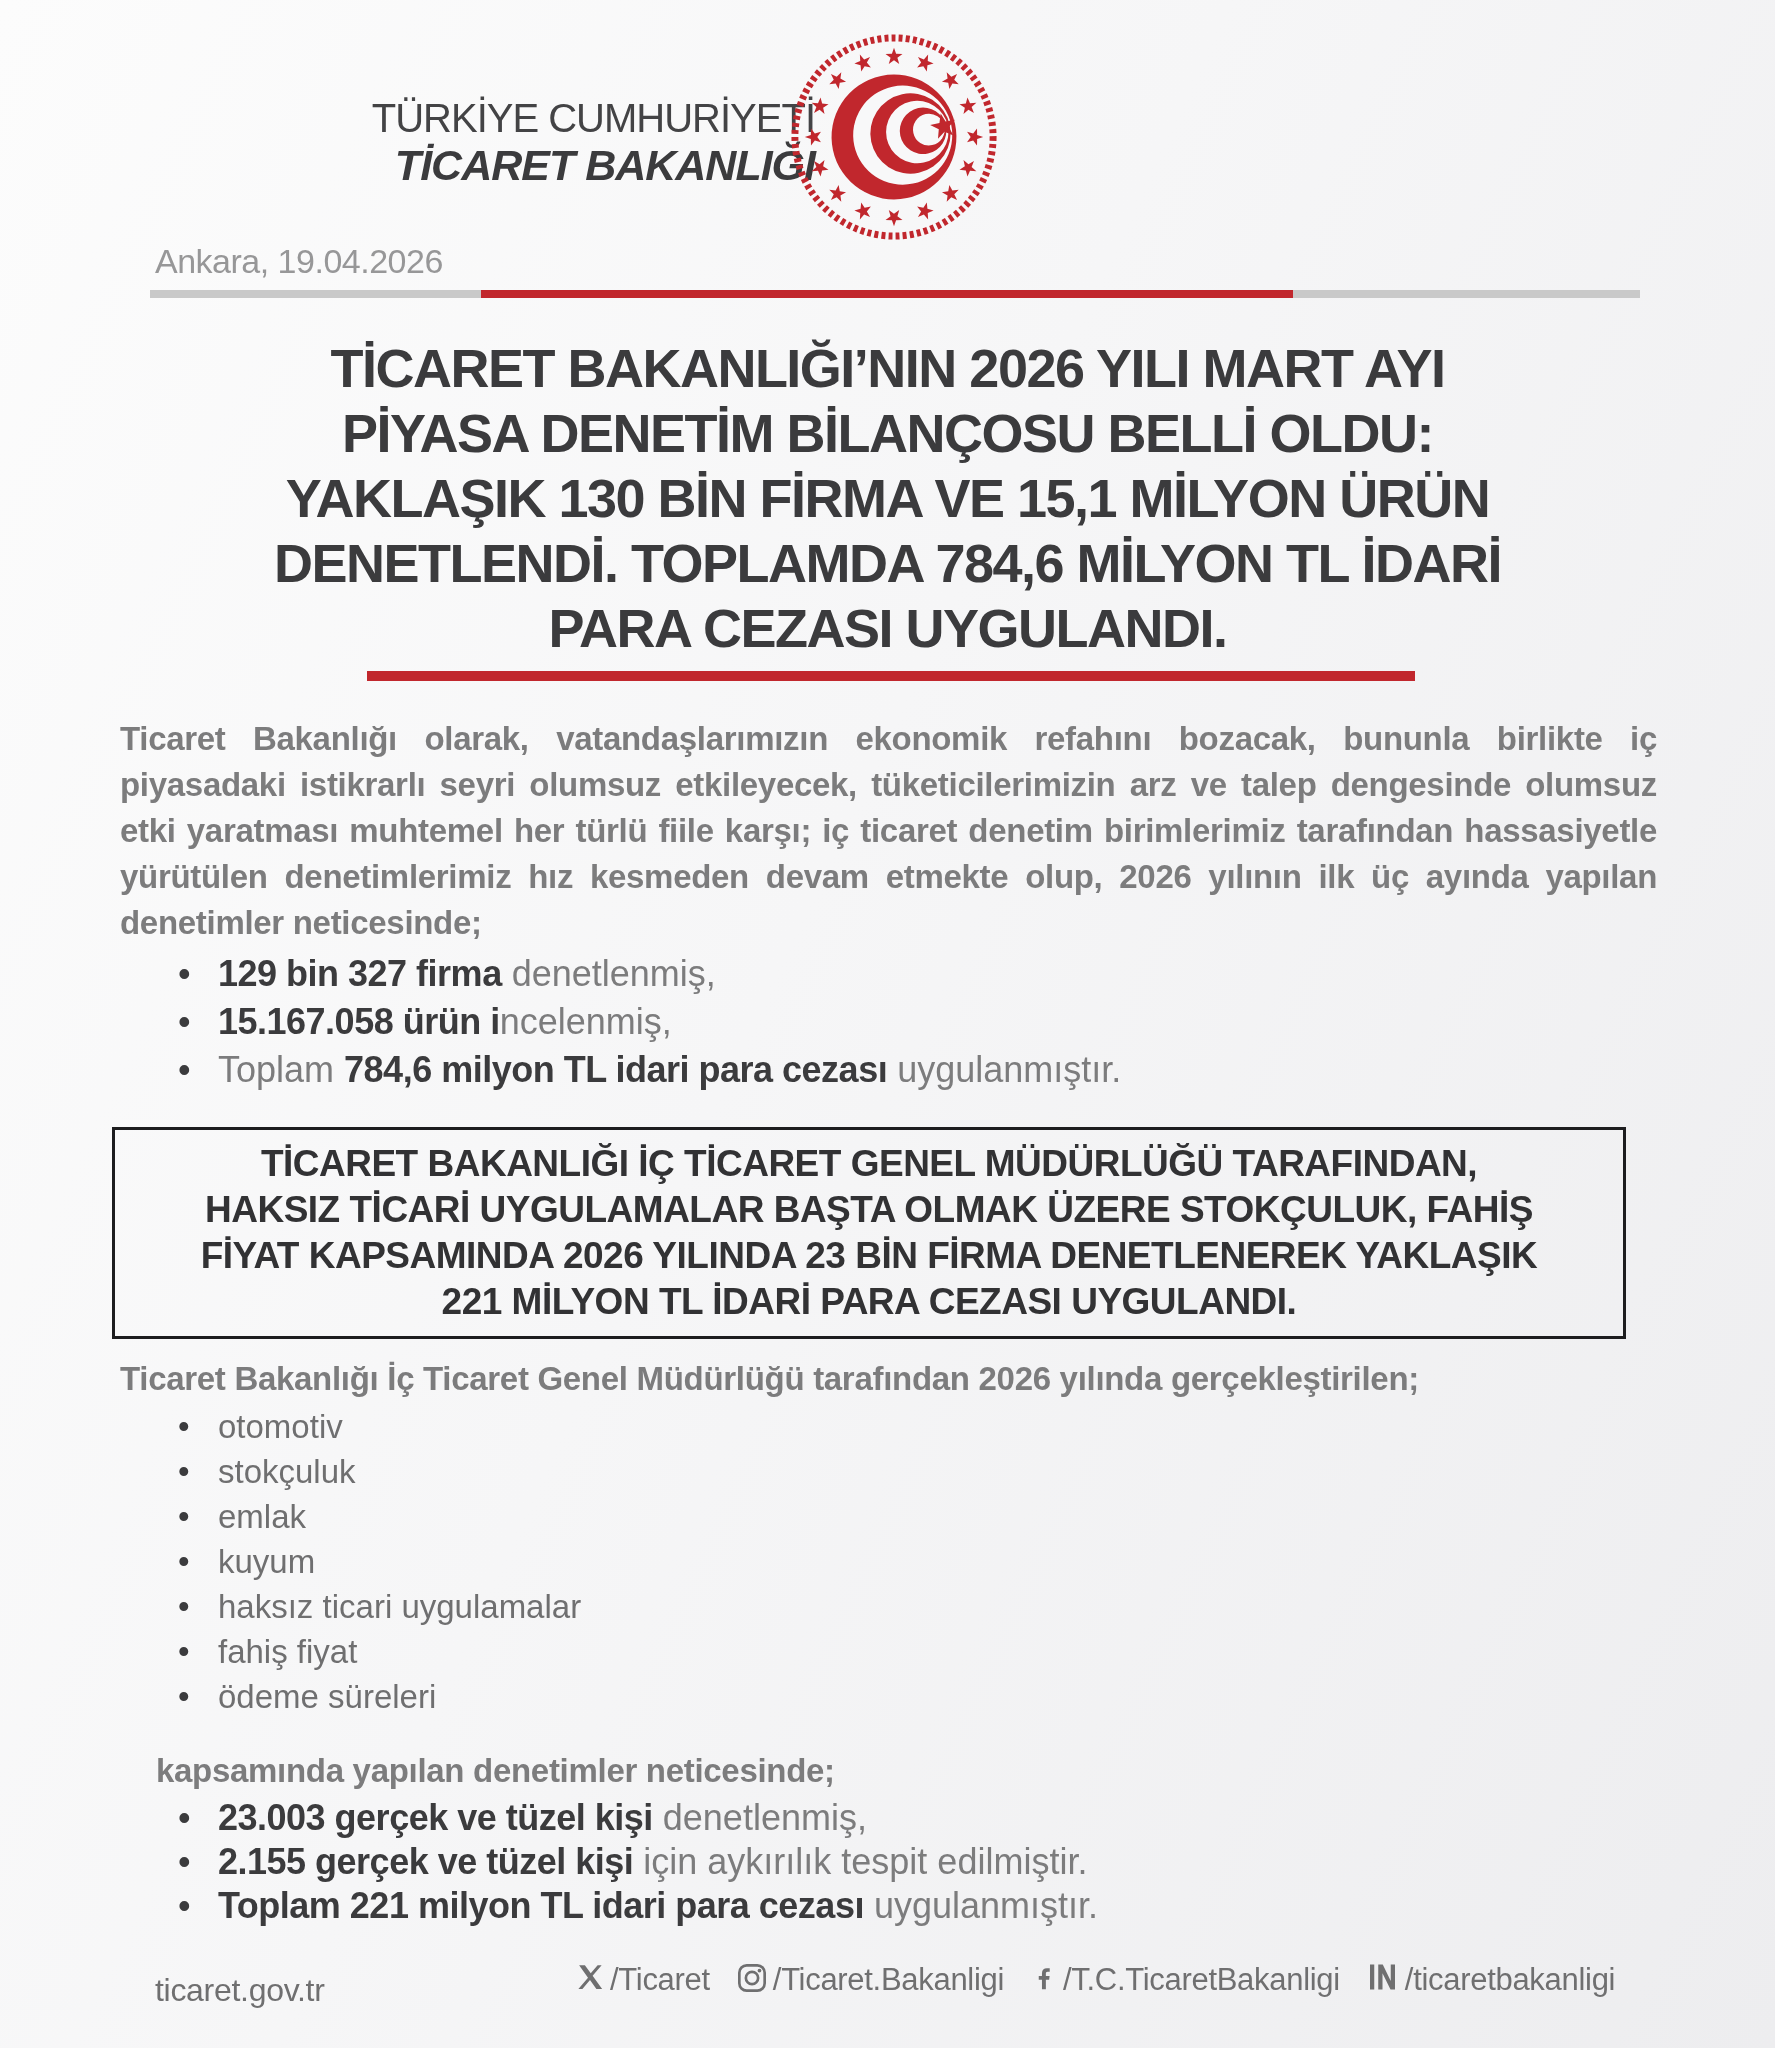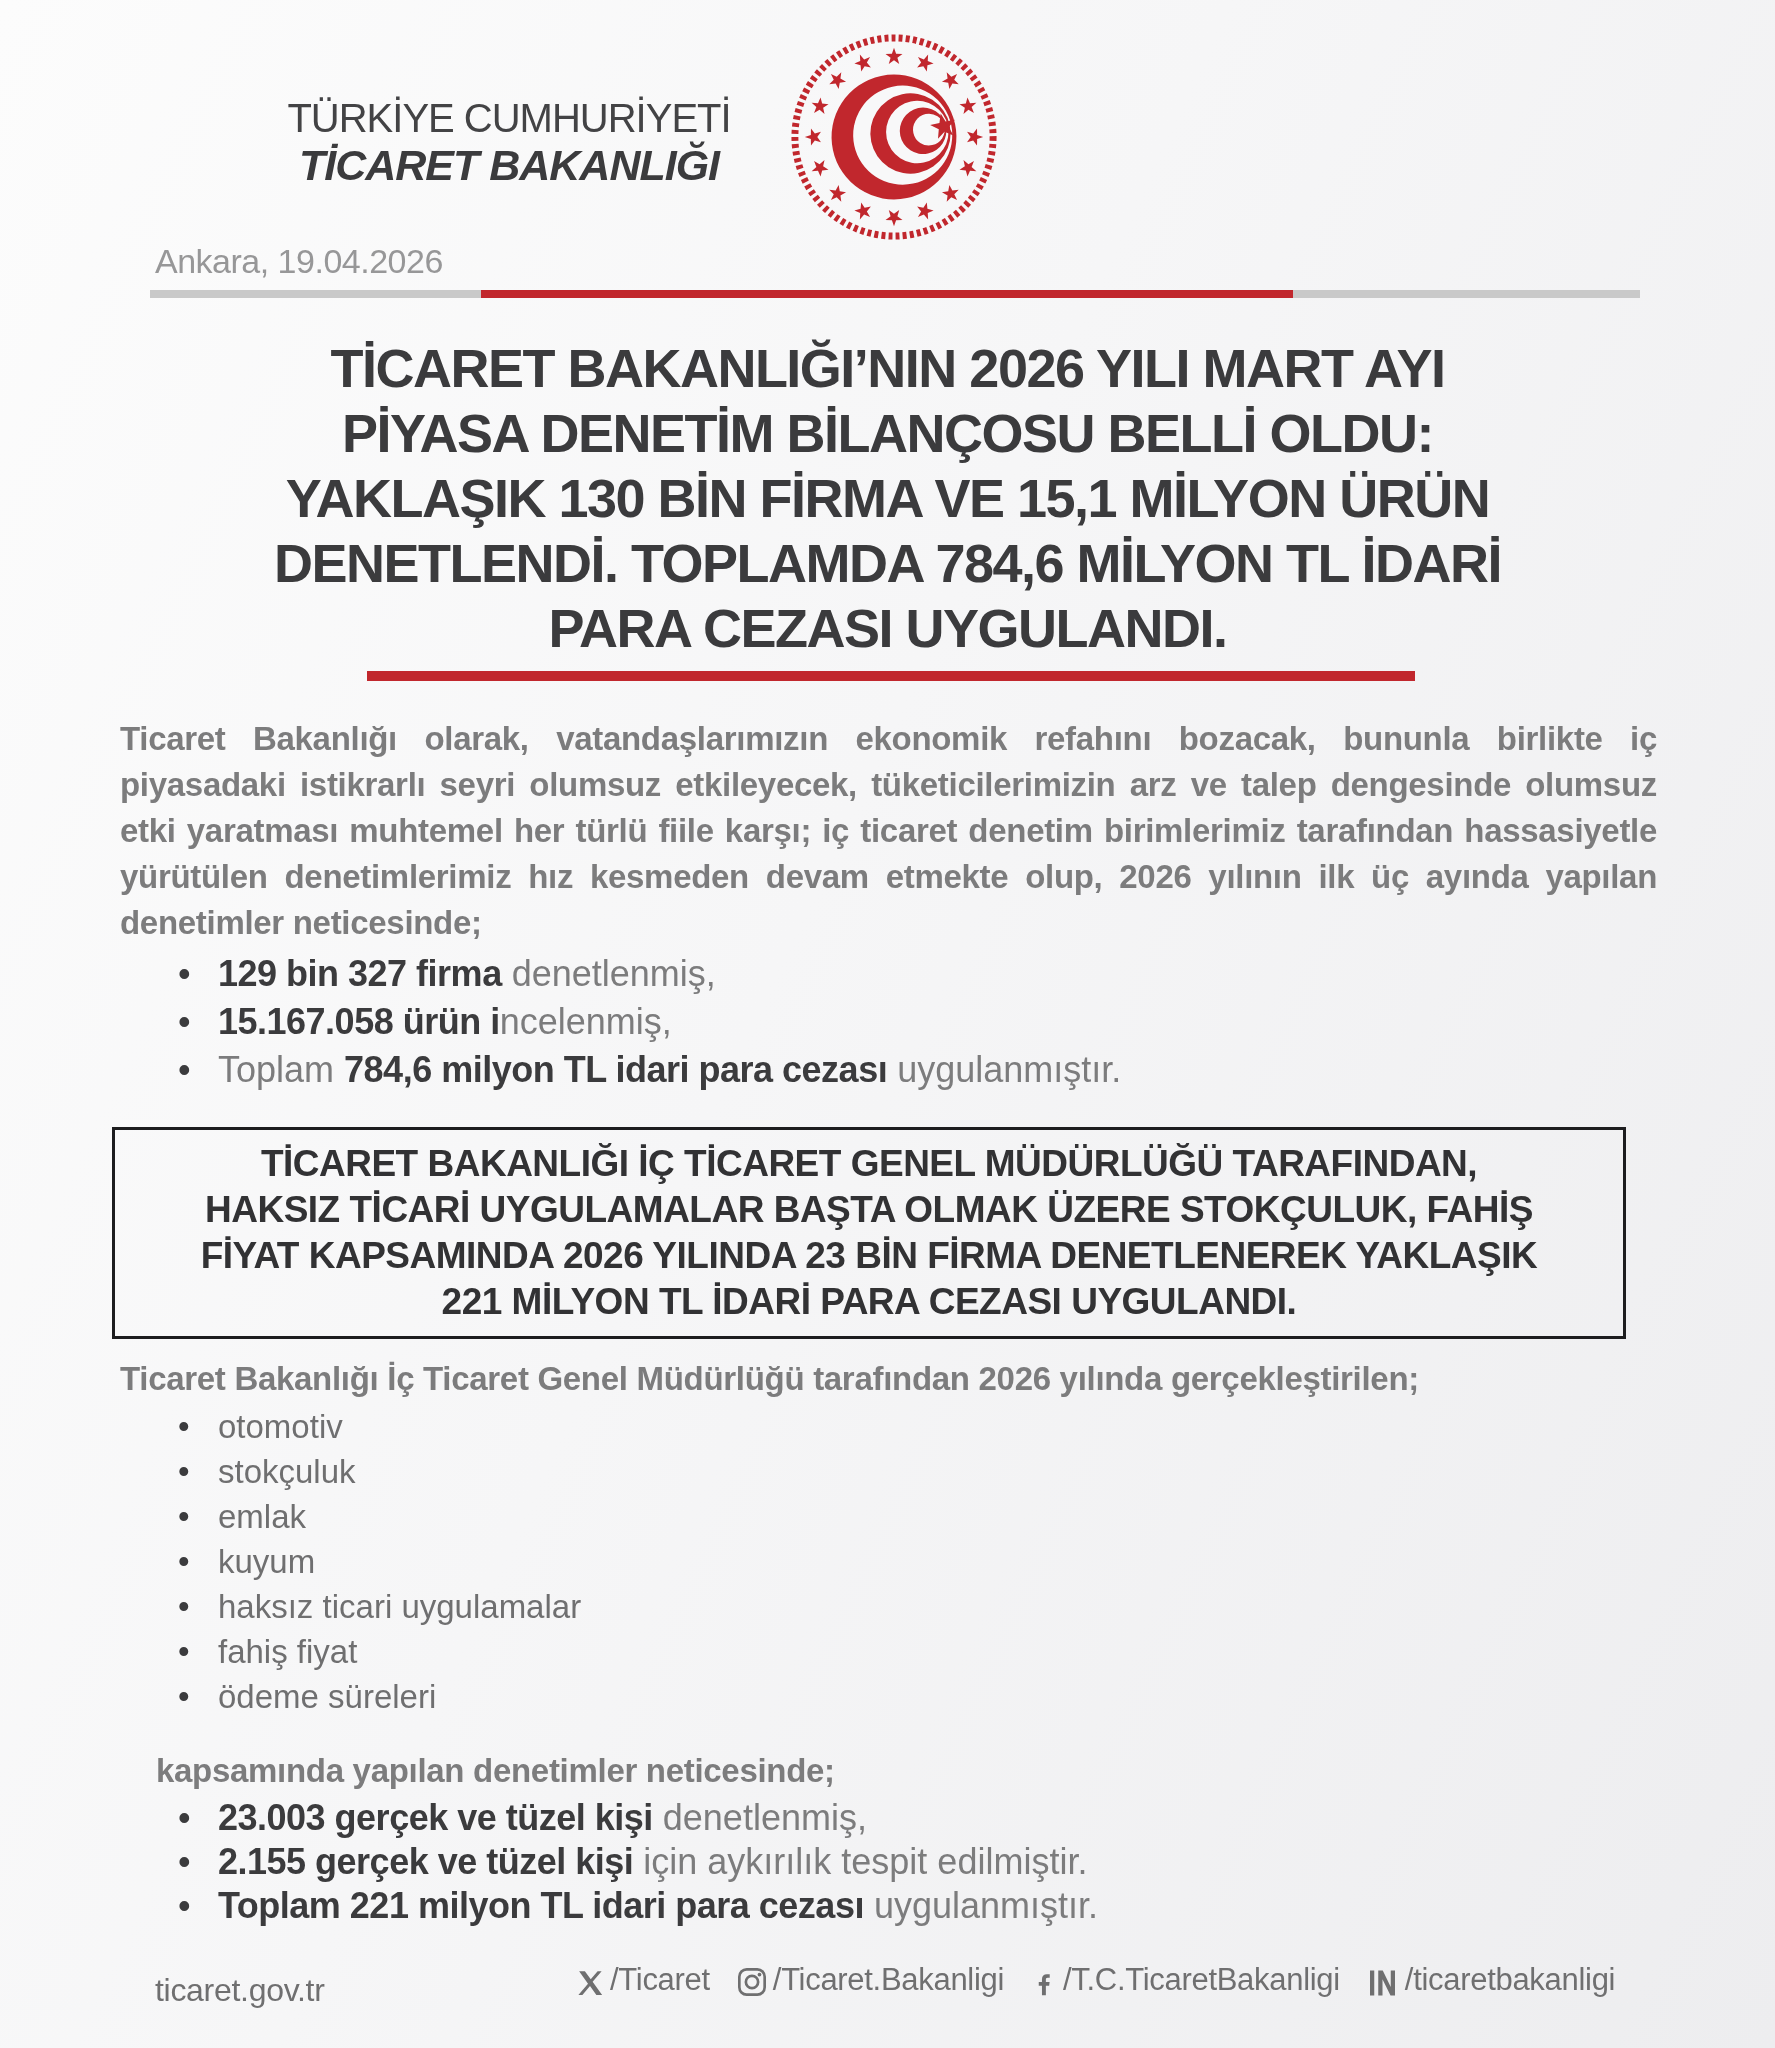--- a/index.html
+++ b/index.html
@@ -2,21 +2,21 @@
 <html lang="tr"><head>
 <meta charset="utf-8">
 <style>
   html,body{margin:0;padding:0;background:#e9e9eb;}
   #page{
     position:relative;width:1775px;height:2048px;overflow:hidden;
     background:linear-gradient(115deg,#fcfcfc 0%,#f6f6f7 45%,#ededef 100%);
     font-family:"Liberation Sans",sans-serif;color:#3b3b3d;
   }
   
-  .h-left{position:absolute;left:224px;top:95px;width:570px;text-align:center;}
+  .h-left{position:absolute;left:245px;top:95px;width:570px;text-align:right;}
   .h-right{position:absolute;left:1090px;top:95px;width:600px;text-align:left;}
   .h-reg{font-size:40px;font-weight:400;color:#434345;letter-spacing:-1px;line-height:46px;}
   .h-bold{font-size:43px;font-weight:700;color:#3b3b3d;letter-spacing:-1px;line-height:48px;font-style:italic;}
   .logo{position:absolute;left:785px;top:28px;width:218px;height:218px;}
   
   .date{position:absolute;left:155px;top:242px;font-size:34px;color:#979798;letter-spacing:-0.5px;}
   .sep{position:absolute;left:150px;top:290px;width:1490px;height:8px;display:flex;}
   .sep .g1{width:331px;background:#c9c9c9;}
   .sep .rd{width:812px;background:#c1272d;}
   .sep .g2{width:347px;background:#c9c9c9;}
@@ -46,21 +46,21 @@
   
   .box{
     position:absolute;left:112px;top:1127px;width:1514px;box-sizing:border-box;
     border:3px solid #1d1d1f;padding:11px 30px;background:transparent;
     font-size:37px;line-height:46px;font-weight:700;text-align:center;
     color:#323234;letter-spacing:-0.5px;white-space:pre-line;
   }
   
   .site{position:absolute;left:155px;top:1972px;font-size:32px;color:#6f6f70;letter-spacing:-0.3px;}
   .socials{position:absolute;left:575px;top:1962px;display:flex;gap:26px;align-items:center;}
-  .soc{display:flex;align-items:flex-end;gap:5px;font-size:31px;color:#6f6f70;letter-spacing:-0.3px;}
+  .soc{display:flex;align-items:flex-start;gap:5px;font-size:31px;color:#6f6f70;letter-spacing:-0.3px;}
   .soc svg{display:block;}
 </style>
 </head>
 <body>
 
 <div id="page">
 
   <div class="h-left">
     <div class="h-reg">TÜRKİYE CUMHURİYETİ</div>
     <div class="h-bold">TİCARET BAKANLIĞI</div>

